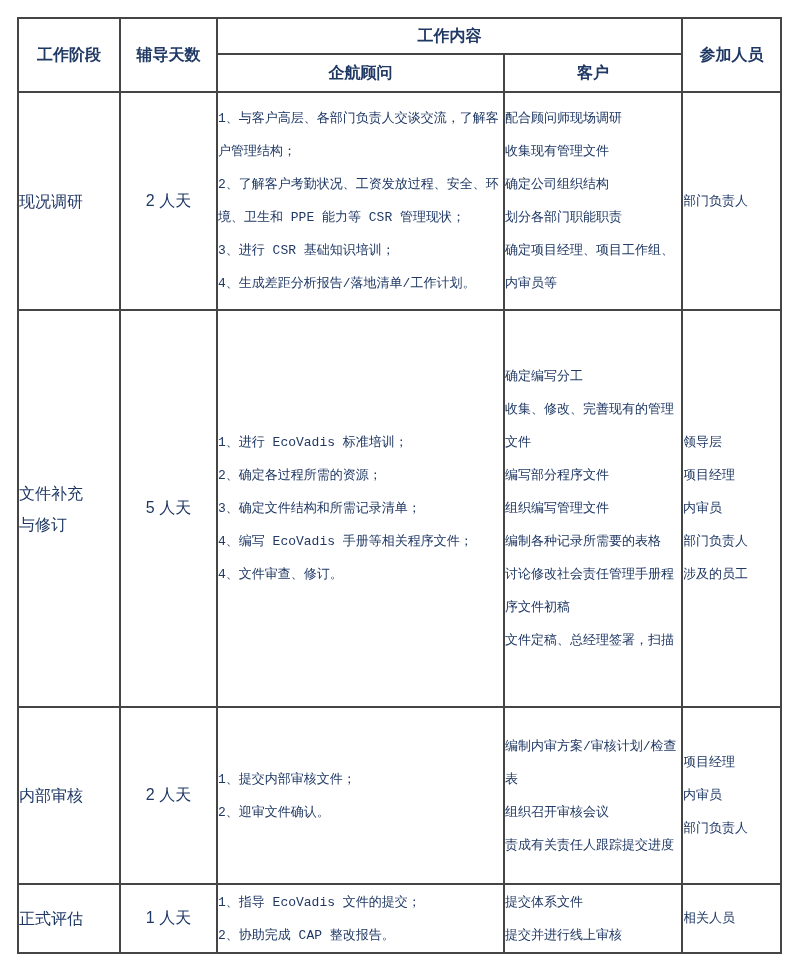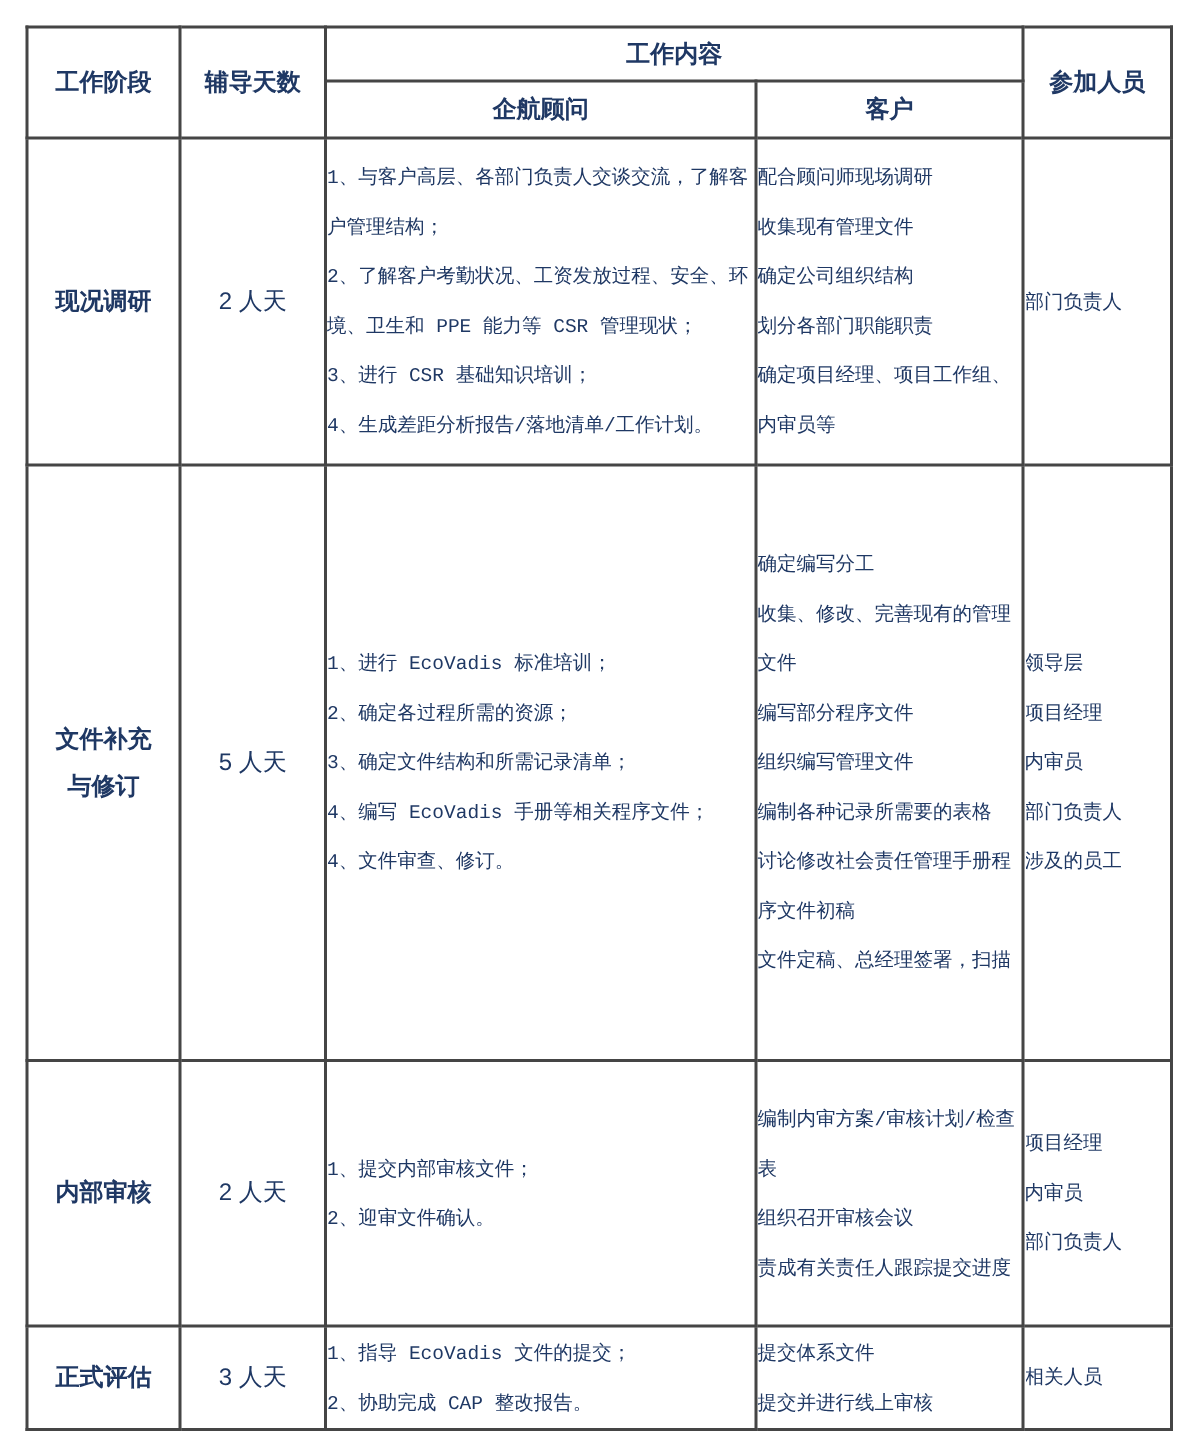--- a/index.html
+++ b/index.html
@@ -35,24 +35,23 @@
   }
   th.hdr {
     font-size: 16px;
     font-weight: bold;
     text-align: center;
     color: #1F3864;
   }
   tr.hdr-top th { height: 34px; }
   tr.hdr-sub th { height: 36px; }
   td.phase-cell {
-    text-align: center;
+    text-align: left;
     font-size: 16px;
     line-height: 31px;
-    font-weight: bold;
   }
   td.days-cell {
     text-align: center;
     font-size: 16px;
     margin-top: 13px;
   }
   td.list-cell {
     text-align: left;
     font-size: 13px;
   }
@@ -163,21 +162,21 @@
           <td class="list-cell participants-cell">
             <div class="item">项目经理</div>
             <div class="item">内审员</div>
             <div class="item">部门负责人</div>
           </td>
         </tr>
         <tr class="row-3">
           <td class="phase-cell">
             <div>正式评估</div>
           </td>
-          <td class="days-cell">3 人天</td>
+          <td class="days-cell">1 人天</td>
           <td class="list-cell consultant-cell">
             <div class="item">1、指导 EcoVadis 文件的提交；</div>
             <div class="item">2、协助完成 CAP 整改报告。</div>
           </td>
           <td class="list-cell customer-cell">
             <div class="item">提交体系文件</div>
             <div class="item">提交并进行线上审核</div>
           </td>
           <td class="list-cell participants-cell">
             <div class="item">相关人员</div>

